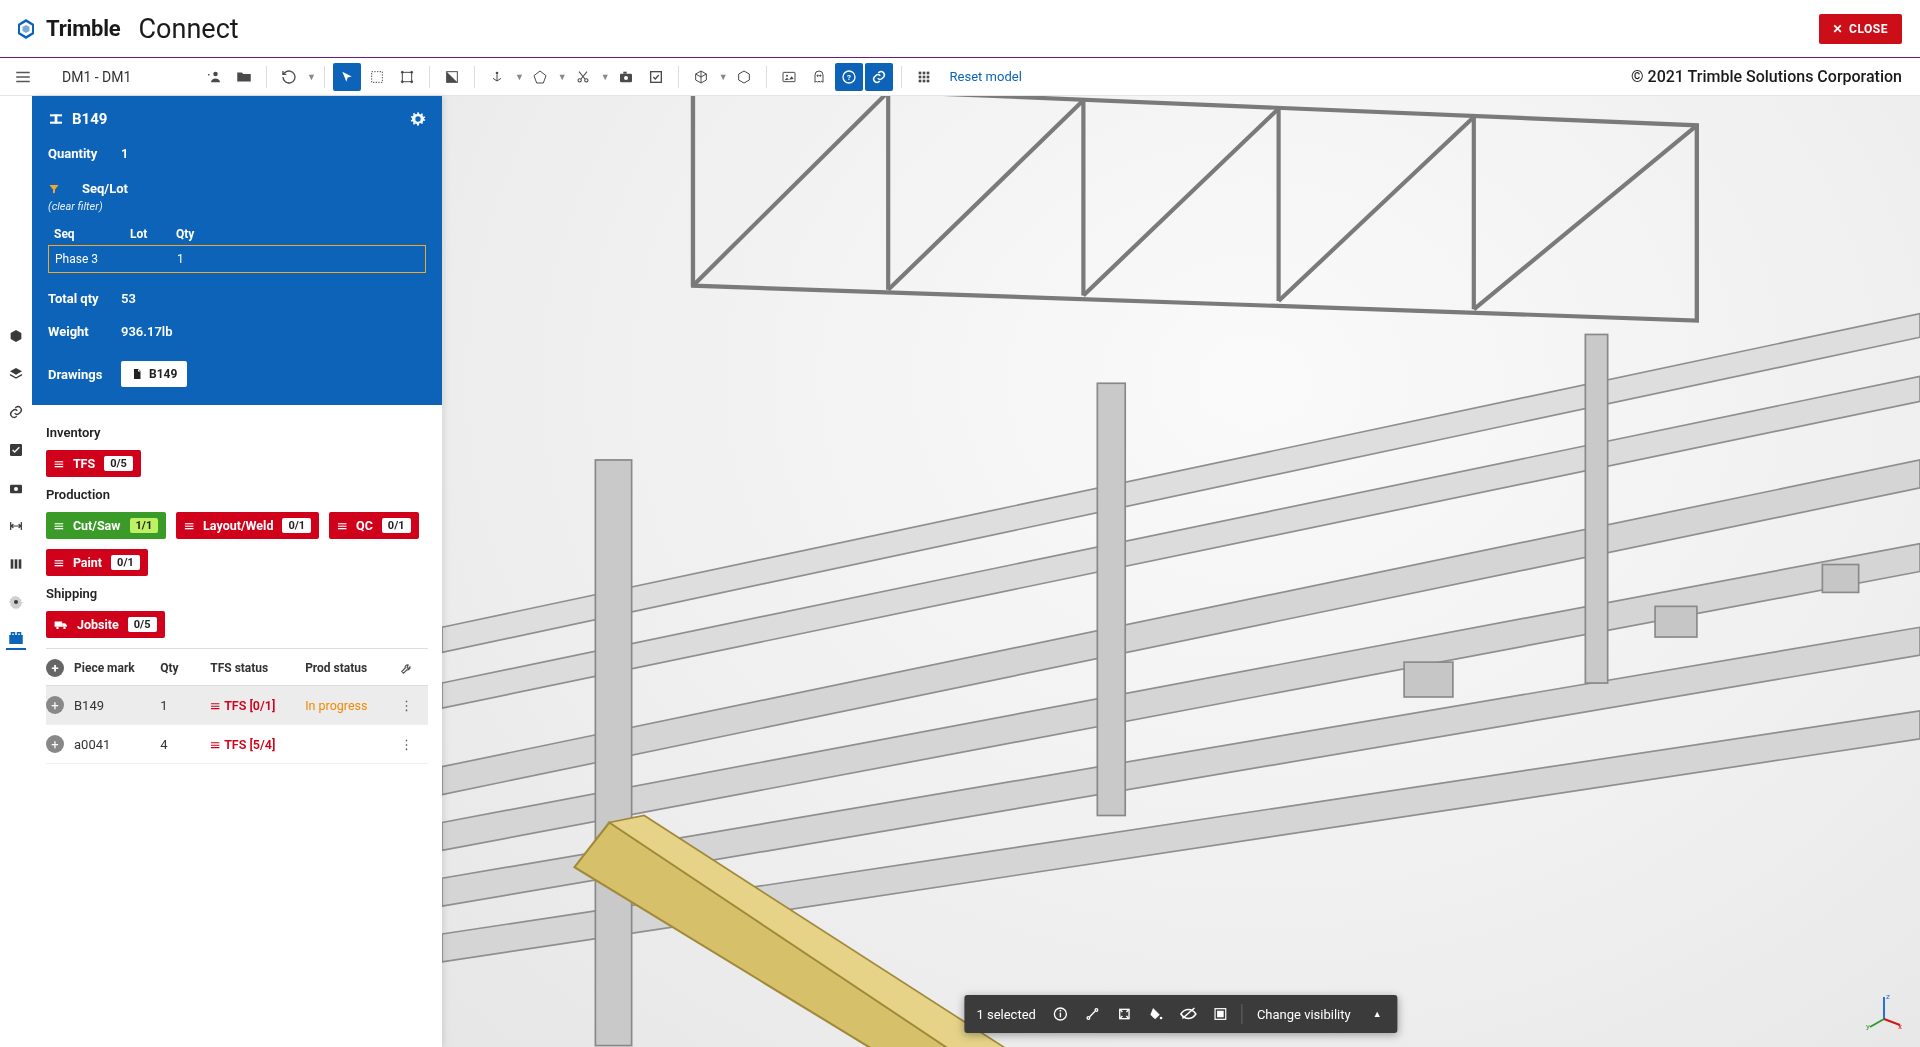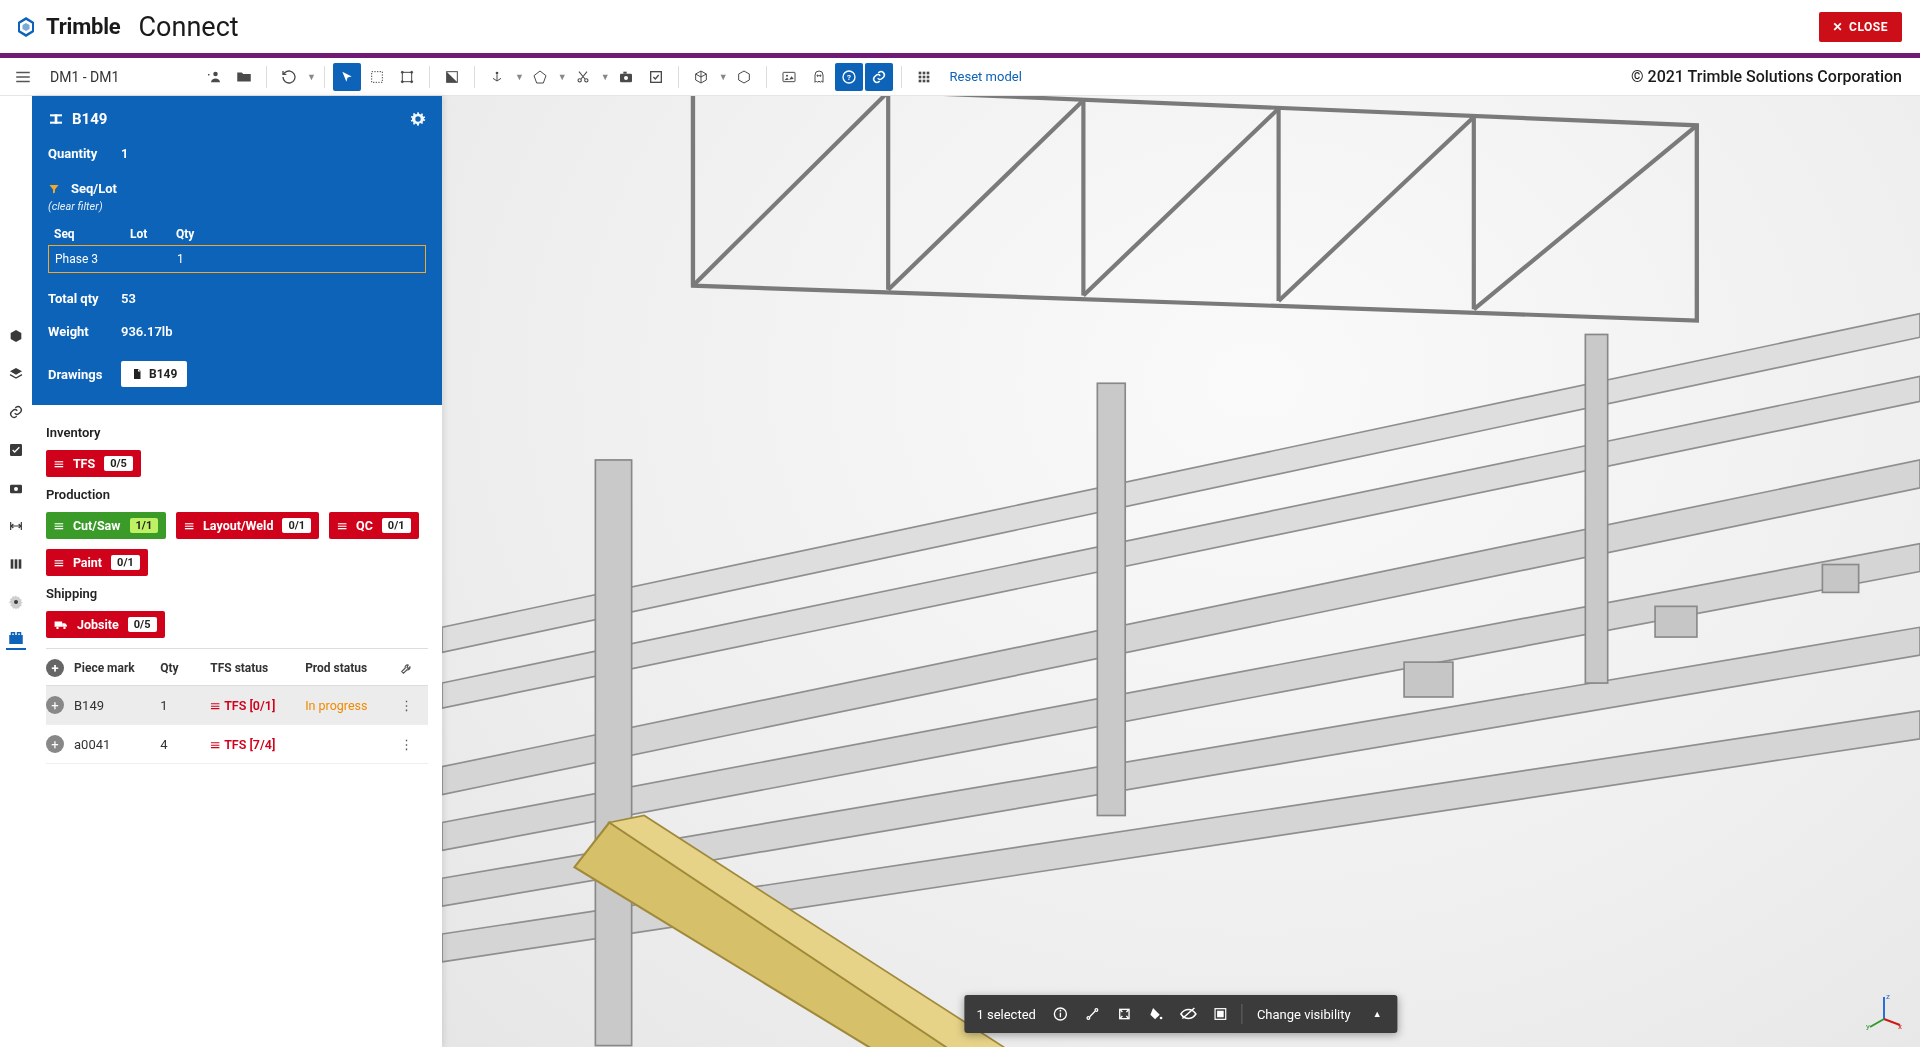--- a/index.html
+++ b/index.html
@@ -1,30 +1,30 @@
 <!DOCTYPE html>
 <html><head>
 <meta charset="utf-8">
 <style>
 * { box-sizing: border-box; margin: 0; padding: 0; font-family: -apple-system, BlinkMacSystemFont, "Segoe UI", Roboto, Arial, sans-serif; }
 html, body { width: 100%; height: 100%; background: #fff; overflow: hidden; }
 
 
-.header { display: flex; align-items: center; justify-content: space-between; height: 58px; padding: 0 18px 0 14px; border-bottom: 5px solid #701a75; background:#fff; }
+.header { display: flex; align-items: center; justify-content: space-between; height: 58px; padding: 0 18px 0 14px; border-bottom: 1px solid #701a75; background:#fff; }
 .brand { display: flex; align-items: center; gap: 8px; }
 .brand-logo { width: 24px; height: 24px; }
 .brand-name { font-size: 22px; font-weight: 700; color: #1a1a1a; letter-spacing: -0.2px; }
 .brand-sub { font-size: 27px; font-weight: 400; color: #1a1a1a; margin-left: 10px; }
 .close-btn { background: #cc0e18; color: #fff; border: none; padding: 8px 14px; font-size: 12px; font-weight: 700; letter-spacing: 0.5px; display: flex; align-items: center; gap: 6px; cursor: pointer; border-radius: 2px; }
 
 
 .toolbar-row { display: flex; align-items: center; height: 38px; padding: 0 18px 0 10px; border-bottom: 1px solid #e5e5e5; background:#fff; position: relative; }
 .tb-left { display:flex; align-items:center; gap:10px; }
 .menu-icon { color:#555; cursor:pointer; padding:4px; }
-.breadcrumb { font-size: 14px; color:#333; margin-left:4px; }
+.breadcrumb { font-size: 14px; color:#333; margin-left:16px; }
 .tb-tools { display:flex; align-items:center; gap:2px; margin-left:auto; margin-right:auto; position:absolute; left:200px; }
 .tb-btn { width:28px; height:28px; display:inline-flex; align-items:center; justify-content:center; color:#4a4a4a; cursor:pointer; border-radius:2px; position:relative; }
 .tb-btn.active { background:#0d63b8; color:#fff; }
 .tb-sep { width:1px; height:22px; background:#ddd; margin:0 6px; }
 .tb-caret { font-size:9px; margin-left:2px; color:#888; }
 .reset-link { color:#0d63b8; font-size:13px; margin-left:10px; cursor:pointer; }
 .copyright { font-size:16px; color:#1a1a1a; font-weight:500; margin-left:auto; }
 
 
 .main { display:flex; height: calc(100% - 96px); position:relative; }
@@ -33,21 +33,21 @@
 .rail-icon.sel { border-bottom:2px solid #0d63b8; padding-bottom:2px; }
 
 .panel { width:410px; background:#fff; display:flex; flex-direction:column; overflow:hidden; z-index:2; box-shadow: 2px 0 6px rgba(0,0,0,.1); }
 .panel-head { background:#0d63b8; color:#fff; padding:14px 16px 18px; }
 .ph-title { display:flex; align-items:center; gap:8px; font-size:15px; font-weight:700; }
 .ph-gear { margin-left:auto; cursor:pointer; }
 .ph-row { display:flex; align-items:center; gap:9px; font-size:13px; margin-top:18px; }
 .ph-label { font-weight:700; min-width:64px; }
 .ph-val { font-weight:600; }
 .seqlot { margin-top:20px; }
-.seqlot-title { display:flex; align-items:center; gap:11px; font-weight:700; font-size:13px; }
+.seqlot-title { display:flex; align-items:center; gap:22px; font-weight:700; font-size:13px; }
 .clearf { font-style:italic; font-size:11px; margin-top:4px; opacity:.9; cursor:pointer; }
 .seq-table { margin-top:10px; font-size:12px; }
 .seq-th { display:flex; gap:16px; font-weight:700; padding:4px 6px; }
 .seq-th span:nth-child(1){width:60px;} .seq-th span:nth-child(2){width:30px;} .seq-th span:nth-child(3){width:30px;}
 .seq-row { display:flex; gap:16px; padding:6px; border:1.5px solid #f2a92b; font-size:12px; }
 .seq-row span:nth-child(1){width:60px;} .seq-row span:nth-child(2){width:30px;} .seq-row span:nth-child(3){width:30px;}
 .drawing-btn { background:#fff; color:#222; padding:6px 10px; font-size:12px; font-weight:700; display:inline-flex; align-items:center; gap:6px; border-radius:2px; cursor:pointer; }
 
 .panel-body { padding:12px 14px 0; overflow-y:auto; flex:1; }
 .sect-h { font-size:13px; font-weight:600; color:#222; margin:8px 0 10px; }
@@ -444,21 +444,21 @@
         <span>B149</span>
         <span>1</span>
         <span class="tfs-red"><span class="pallet-icon" style="color:#d0021b;margin-right:4px;"></span><span>TFS [0/1]</span></span>
         <span class="inprog">In progress</span>
         <span class="tool-icon">⋮</span>
       </div>
       <div class="piece-row">
         <span class="plus-circle" style="background:#888;">+</span>
         <span>a0041</span>
         <span>4</span>
-        <span class="tfs-red"><span class="pallet-icon" style="color:#d0021b;margin-right:4px;"></span><span>TFS [7/4]</span></span>
+        <span class="tfs-red"><span class="pallet-icon" style="color:#d0021b;margin-right:4px;"></span><span>TFS [5/4]</span></span>
         <span></span>
         <span class="tool-icon">⋮</span>
       </div>
     </div>
   </div>
 
   <div class="viewport">
     <svg class="struct" viewBox="0 0 1060 760" preserveAspectRatio="xMidYMid slice">
       <g stroke="#8f8f8f" stroke-width="1.2" fill="#d8d8d8">
 

